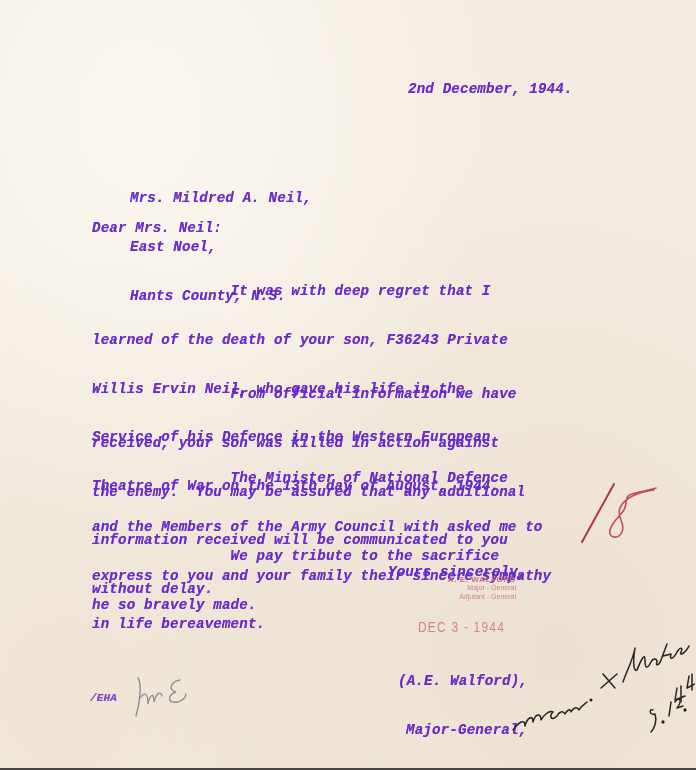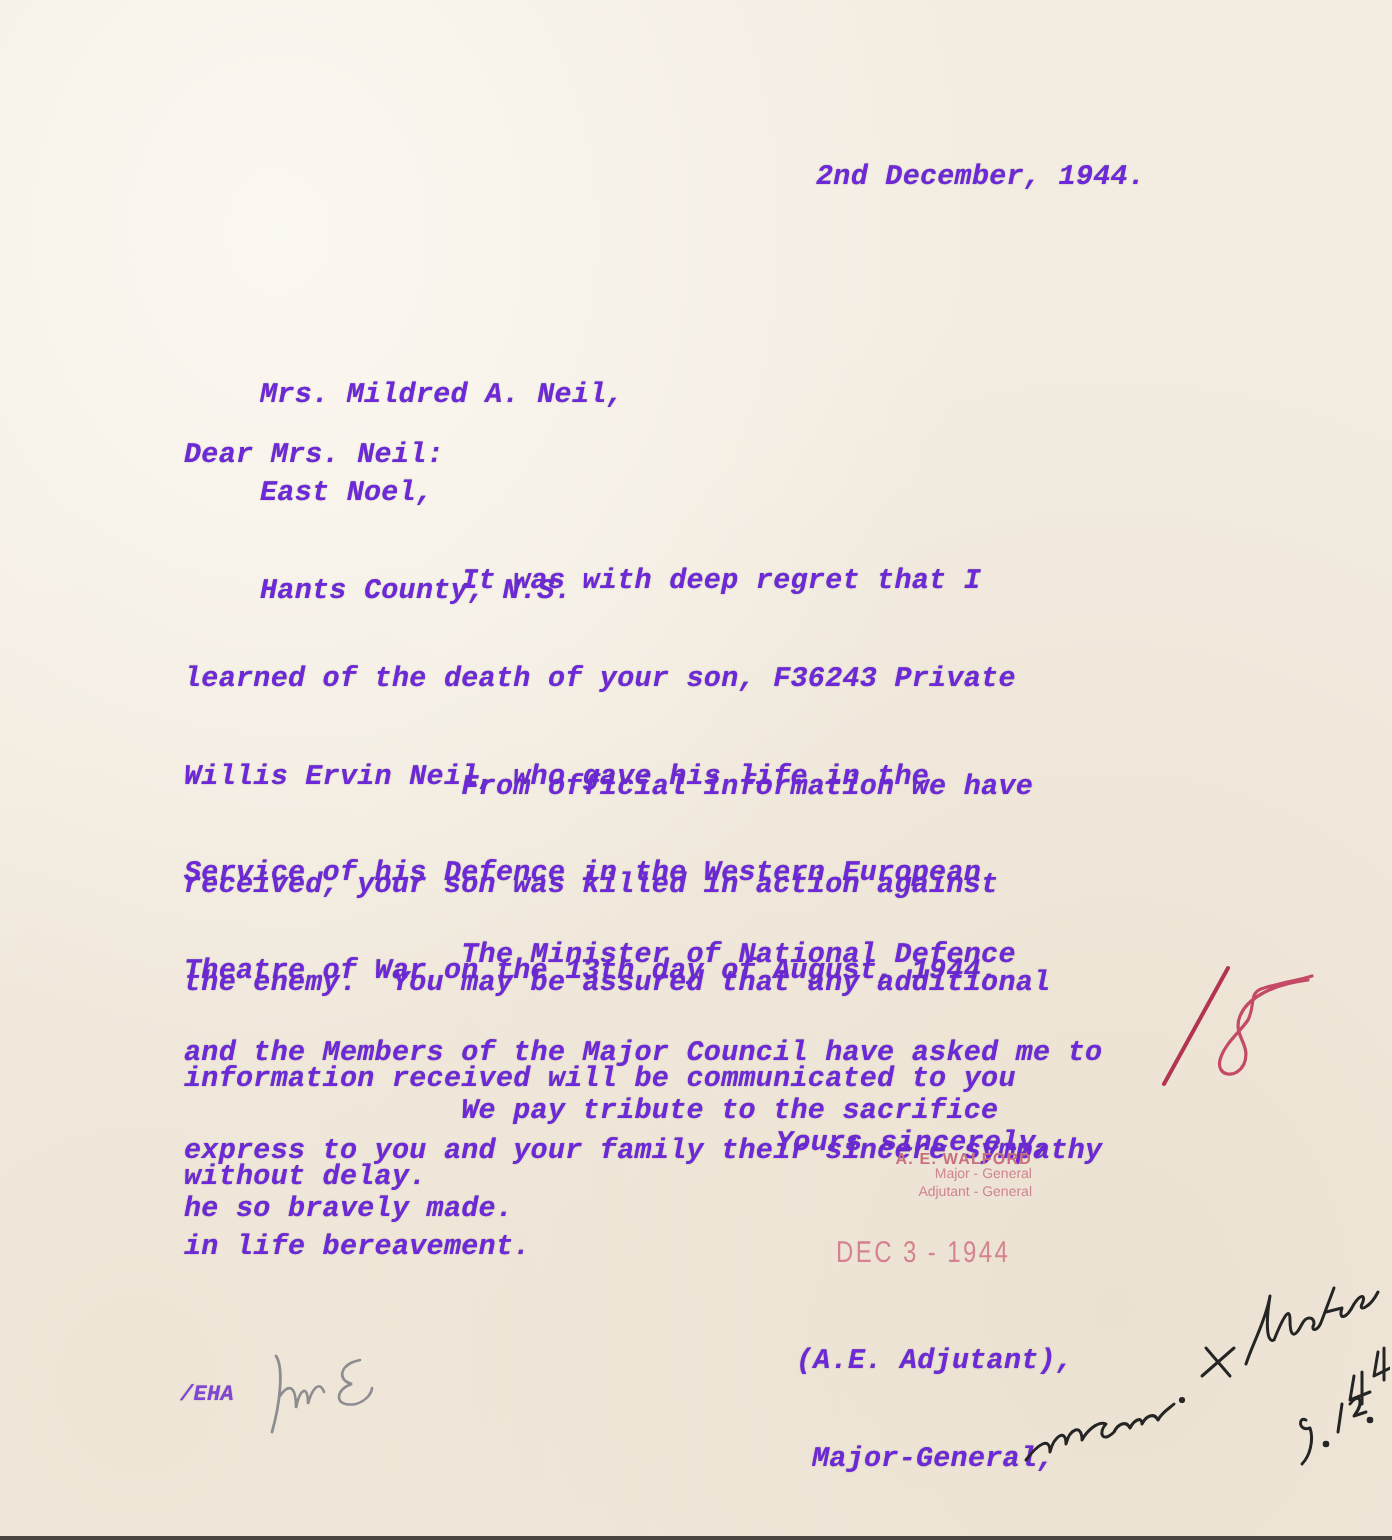--- a/index.html
+++ b/index.html
@@ -61,21 +61,21 @@
   <div class="tw" style="left:92px; top:354px;">
     <span class="line">                From official information we have</span>
     <span class="line">received, your son was killed in action against</span>
     <span class="line">the enemy.  You may be assured that any additional</span>
     <span class="line">information received will be communicated to you</span>
     <span class="line">without delay.</span>
   </div>
 
   <div class="tw" style="left:92px; top:438px;">
     <span class="line">                The Minister of National Defence</span>
-    <span class="line">and the Members of the Major Council have asked me to</span>
+    <span class="line">and the Members of the Army Council with asked me to</span>
     <span class="line">express to you and your family their sincere sympathy</span>
     <span class="line">in life bereavement.</span>
   </div>
 
   <div class="tw" style="left:92px; top:516px;">
     <span class="line">                We pay tribute to the sacrifice</span>
     <span class="line">he so bravely made.</span>
   </div>
 
   <svg class="hand" width="90" height="70" style="left:576px; top:478px;" viewBox="0 0 90 70">
@@ -87,21 +87,21 @@
 
   <div class="stamp" style="left:424px; top:575px; width:92px;">
     <span class="l1">A. E. WALFORD</span>
     <span class="l2">Major - General</span>
     <span class="l3">Adjutant - General</span>
   </div>
 
   <div class="date-stamp" style="left:418px; top:618px;">DEC 3 - 1944</div>
 
   <div class="tw" style="left:380px; top:641px;">
-    <span class="line" style="padding-left:18px;">(A.E. Adjutant),</span>
+    <span class="line" style="padding-left:18px;">(A.E. Walford),</span>
     <span class="line" style="padding-left:26px;">Major-General,</span>
     
   </div>
 
   <div class="tw" style="left:90px; top:690px; font-size:11px; opacity:0.85;">/EHA</div>
 
   <svg class="hand" width="70" height="44" style="left:128px; top:674px;" viewBox="0 0 70 44">
     <path d="M 10 4 C 14 10, 12 28, 8 42" stroke="#8d8c90" stroke-width="1.4" fill="none" stroke-linecap="round"></path>
     <path d="M 12 24 C 16 18, 20 18, 20 30 C 22 20, 26 18, 26 28 C 28 20, 32 16, 34 22" stroke="#8d8c90" stroke-width="1.3" fill="none" stroke-linecap="round"></path>
     <path d="M 52 6 C 42 8, 40 16, 48 18 C 40 20, 38 30, 50 28 C 56 26, 58 22, 58 20" stroke="#8d8c90" stroke-width="1.3" fill="none" stroke-linecap="round"></path>

